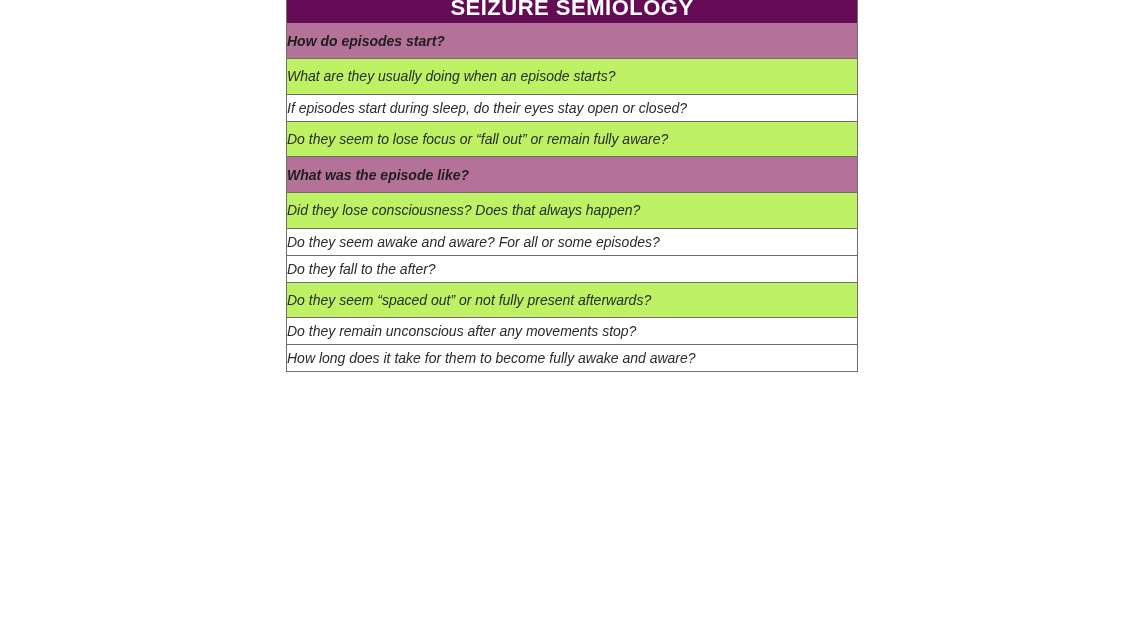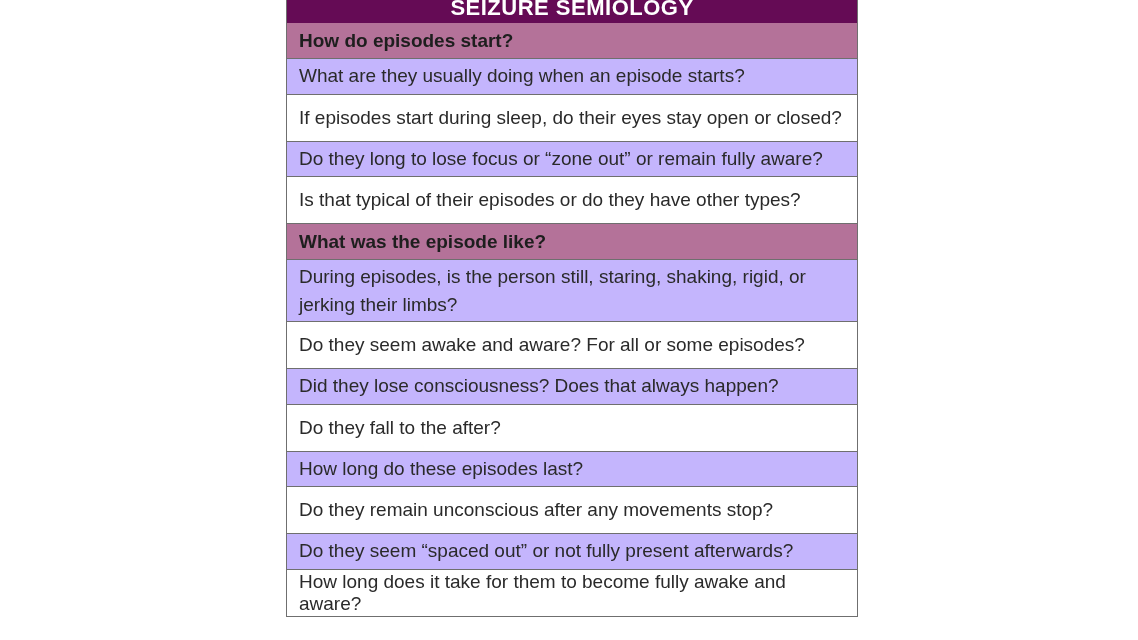--- a/index.html
+++ b/index.html
@@ -11,43 +11,40 @@
     position:absolute; left:286px; top:-10px; width:570px;
     border-left:1.5px solid #6f6f6f; border-right:1.5px solid #6f6f6f;
   }
   .title {
     background:#650b55; color:#ffffff; text-align:center;
     font-weight:bold; font-size:22px; height:33px; line-height:33px;
     letter-spacing:0.5px; padding-top:0;
   }
   .title span { position:relative; top:1px; }
   .row {
-    box-sizing:border-box; padding:0 12px; font-size:19px; color:#2a2a2a;
-    border-bottom:1.5px solid #6f6f6f; display:flex; align-items:center;
+    box-sizing:border-box; padding:0 0; font-size:14px; color:#2a2a2a;
+    border-bottom:1.5px solid #6f6f6f; display:flex; align-items:center;font-style:italic;
   }
   .section { background:#b47299; font-weight:bold; height:36px; color:#1e1e1e; }
-  .shade { background:#c4b5fd; height:35.5px; }
-  .plain { background:#ffffff; height:47px; }
+  .shade { background:#bef264; height:35.5px; }
+  .plain { background:#ffffff; height:27px; }
   .tall { height:62px; line-height:28px; }
 </style>
 </head>
 <body>
 
 <div class="table">
   <div class="title"><span>SEIZURE SEMIOLOGY</span></div>
 
   <div class="row section">How do episodes start?</div>
   <div class="row shade">What are they usually doing when an episode starts?</div>
   <div class="row plain">If episodes start during sleep, do their eyes stay open or closed?</div>
-  <div class="row shade">Do they long to lose focus or “zone out” or remain fully aware?</div>
-  <div class="row plain">Is that typical of their episodes or do they have other types?</div>
+  <div class="row shade">Do they seem to lose focus or “fall out” or remain fully aware?</div>
 
   <div class="row section">What was the episode like?</div>
-  <div class="row shade tall">During episodes, is the person still, staring, shaking, rigid, or jerking their limbs?</div>
+  <div class="row shade">Did they lose consciousness? Does that always happen?</div>
   <div class="row plain">Do they seem awake and aware? For all or some episodes?</div>
-  <div class="row shade">Did they lose consciousness? Does that always happen?</div>
   <div class="row plain">Do they fall to the after?</div>
-  <div class="row shade">How long do these episodes last?</div>
 
+  <div class="row shade">Do they seem “spaced out” or not fully present afterwards?</div>
   <div class="row plain">Do they remain unconscious after any movements stop?</div>
-  <div class="row shade">Do they seem “spaced out” or not fully present afterwards?</div>
   <div class="row plain">How long does it take for them to become fully awake and aware?</div>
 </div>
 
 </body></html>

